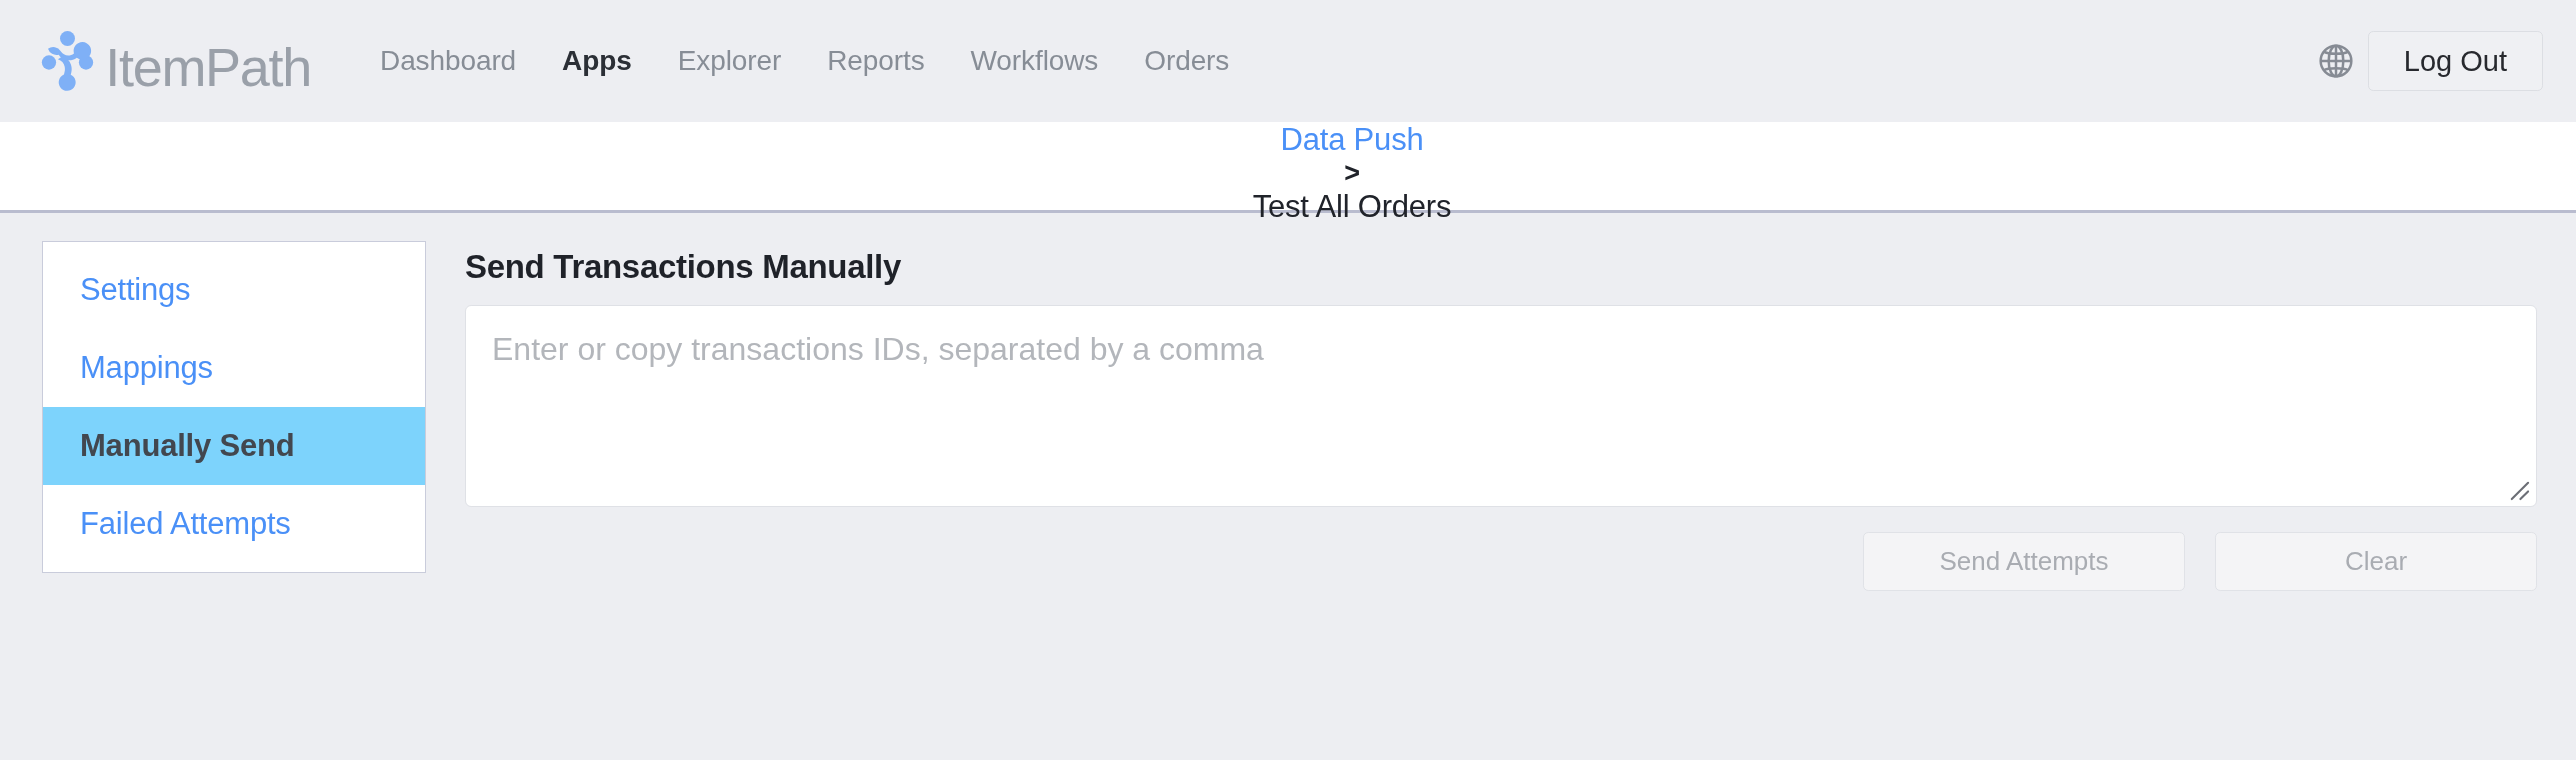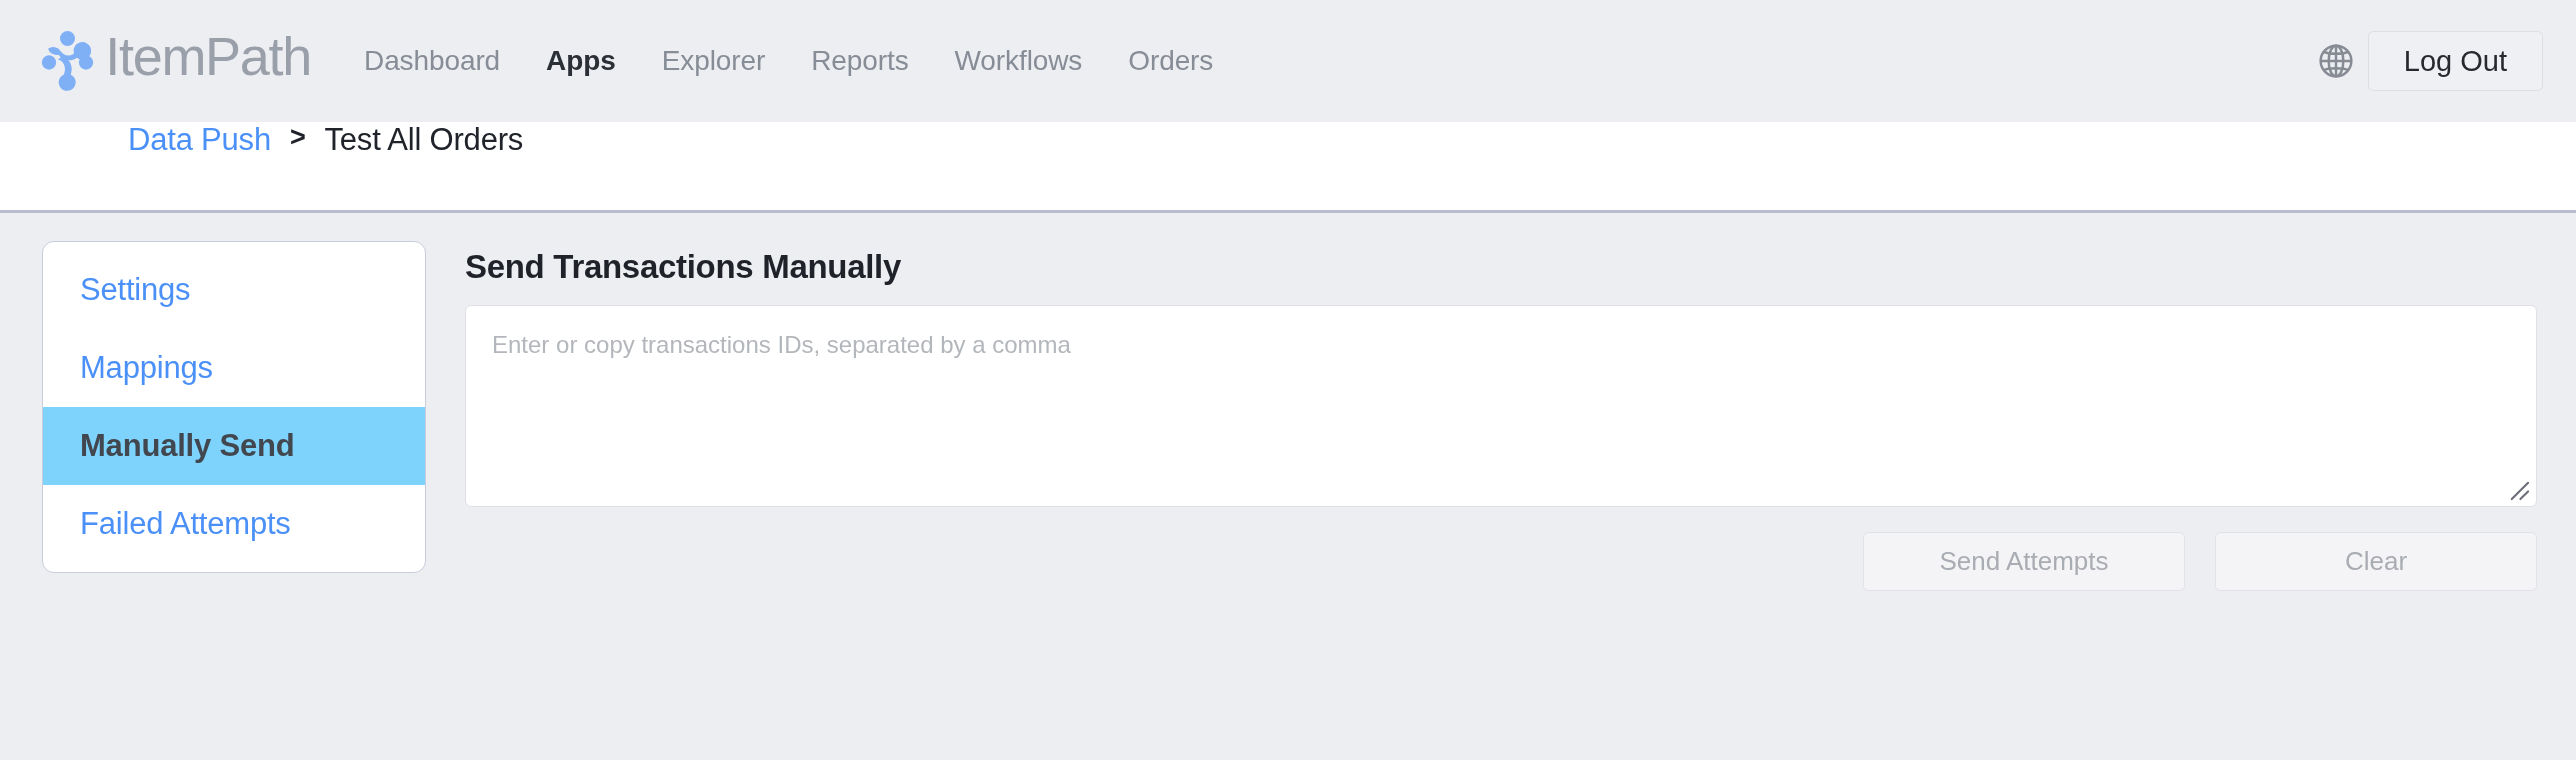--- a/index.html
+++ b/index.html
@@ -21,23 +21,23 @@
   .topbar {
     height: 122px;
     background: #edeef2;
     display: flex;
     align-items: center;
     padding: 0 33px 0 35px;
     position: relative;
   }
   .brand {
     display: flex;
-    align-items: flex-start;
+    align-items: flex-end;
     flex: none;
-    margin-right: 30px;
+    margin-right: 46px;
   }
   .brand-mark {
     width: 65px;
     height: 65px;
     flex: none;
     display: block;
   }
   .brand-word {
     font-size: 54px;
     color: #9aa0a9;
@@ -91,22 +91,23 @@
     white-space: nowrap;
     font-family: inherit;
   }
 
   
   .crumbbar {
     height: 91px;
     background: #ffffff;
     border-bottom: 3.5px solid #b9bccf;
     display: flex;
-    align-items: flex-start;
+    align-items: center;
     padding-left: 128px;
+    flex-direction: column;
   }
   .crumb {
     font-size: 31px;
     white-space: nowrap;
     letter-spacing: -0.2px;
   }
   .crumb.link {
     color: #4a90f7;
     cursor: pointer;
   }
@@ -129,21 +130,21 @@
     background: #edeef2;
   }
 
   
   .sidecard {
     width: 384px;
     margin-left: 42px;
     flex: none;
     background: #ffffff;
     border: 1.8px solid #c9ccdb;
-    border-radius: 12px;
+    border-radius: 0;
     overflow: hidden;
     padding: 8.8px 0 8.8px 0;
   }
   .side-item {
     font-size: 31px;
     color: #4a90f7;
     padding: 21px 0 21px 37px;
     cursor: pointer;
     white-space: nowrap;
     letter-spacing: -0.2px;
@@ -170,21 +171,21 @@
   .ta-wrap {
     position: relative;
   }
   .ta {
     display: block;
     width: 100%;
     height: 202px;
     background: #ffffff;
     border: 1.8px solid #dfe1e6;
     border-radius: 6.1px;
-    font-size: 24px;
+    font-size: 32px;
     font-family: inherit;
     color: #3a3d44;
     padding: 23px 26px;
     resize: none;
     outline: none;
     line-height: 1.3;
   }
   .ta::placeholder { color: #b3b6bb; }
   .ta-grip {
     position: absolute;

